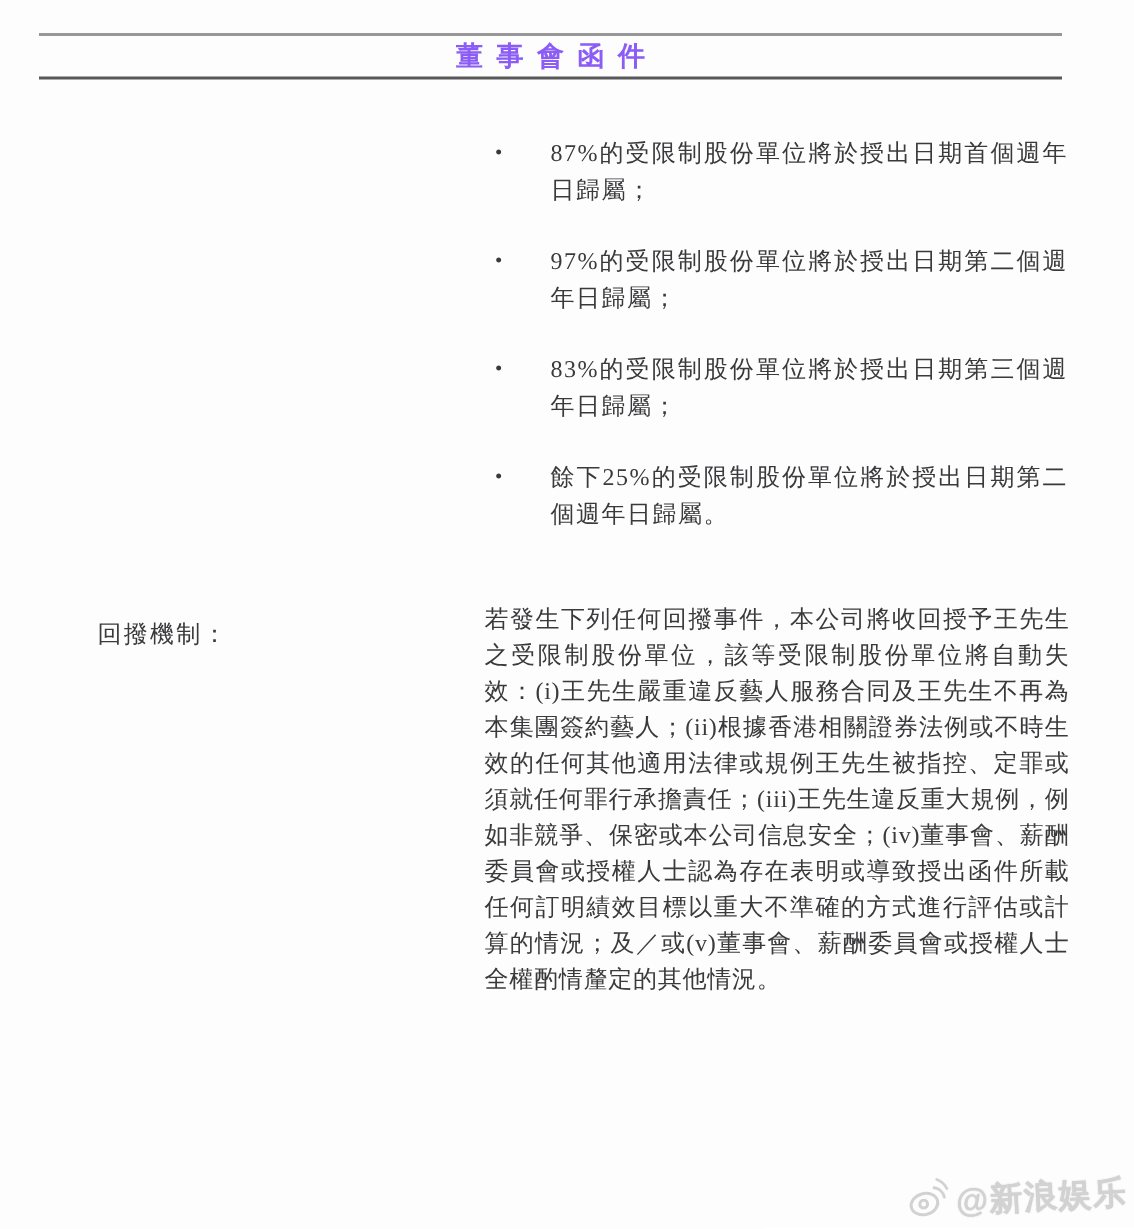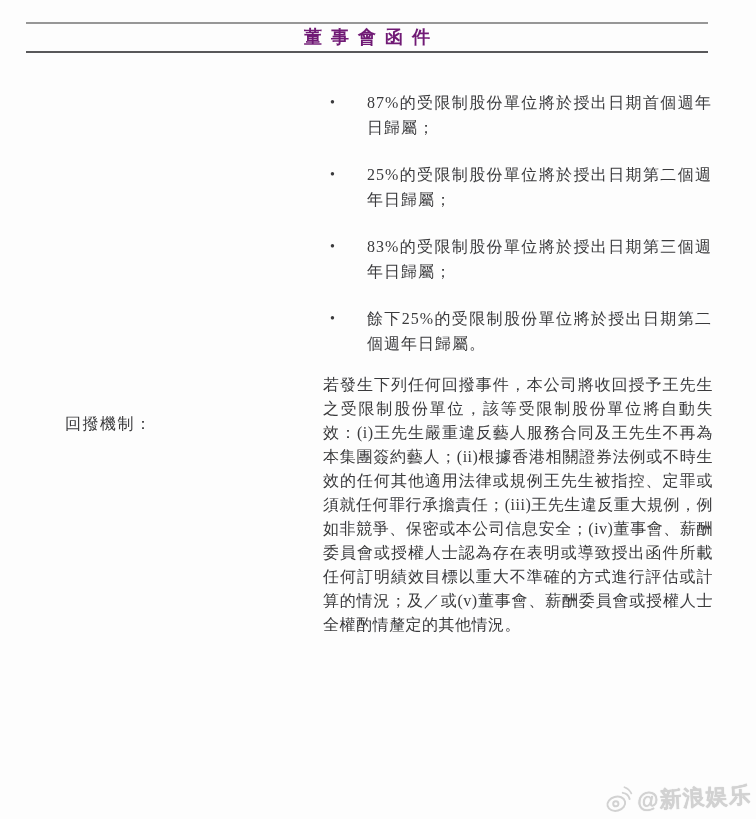--- a/index.html
+++ b/index.html
@@ -15,39 +15,39 @@
   
   .header {
     position:absolute; left:26px; top:22px; width:682px;
     border-top:2px solid #979797;
     border-bottom:2px solid #58585a;
   }
   .title {
     margin:0; text-align:center;
     font-size:18px; font-weight:bold;
     letter-spacing:9px; text-indent:9px;
-    line-height:27px; color:#701a75;
+    line-height:27px; color:#8b5cf6;
   }
 
   
   .bullets { position:absolute; left:330px; top:90px; width:382px; }
   .bullet-item {
     display:flex; margin-bottom:22px;
     font-size:16px; line-height:25px; letter-spacing:1px;
   }
   .bullet-marker { flex:none; width:37px; font-size:14px; line-height:25px; }
   .bullet-text { flex:1; text-align:justify; }
 
   
   .clawback-label {
     position:absolute; left:65px; top:395px;
     font-size:16px; letter-spacing:1.5px; line-height:24px;margin-top:17px;
   }
   .clawback-desc {
-    position:absolute; left:323px; top:373px; width:390px;
+    position:absolute; left:323px; top:402px; width:390px;
     font-size:16px; line-height:24px; letter-spacing:0.5px;
     text-align:justify;
   }
 
   
   .footer-para {
     position:absolute; left:26px; top:701px; width:706px; margin:0;
     font-size:16px; line-height:24.5px; letter-spacing:0.4px;
     text-align:justify; text-indent:41px;
   }
@@ -76,21 +76,21 @@
     <h1 class="title">董事會函件</h1>
   </div>
 
   <div class="bullets" id="bullet-list">
       <div class="bullet-item">
         <span class="bullet-marker">•</span>
         <span class="bullet-text">87%的受限制股份單位將於授出日期首個週年日歸屬；</span>
       </div>
       <div class="bullet-item">
         <span class="bullet-marker">•</span>
-        <span class="bullet-text">25%的受限制股份單位將於授出日期第二個週年日歸屬；</span>
+        <span class="bullet-text">97%的受限制股份單位將於授出日期第二個週年日歸屬；</span>
       </div>
       <div class="bullet-item">
         <span class="bullet-marker">•</span>
         <span class="bullet-text">83%的受限制股份單位將於授出日期第三個週年日歸屬；</span>
       </div>
       <div class="bullet-item">
         <span class="bullet-marker">•</span>
         <span class="bullet-text">餘下25%的受限制股份單位將於授出日期第二個週年日歸屬。</span>
       </div>
     </div>

